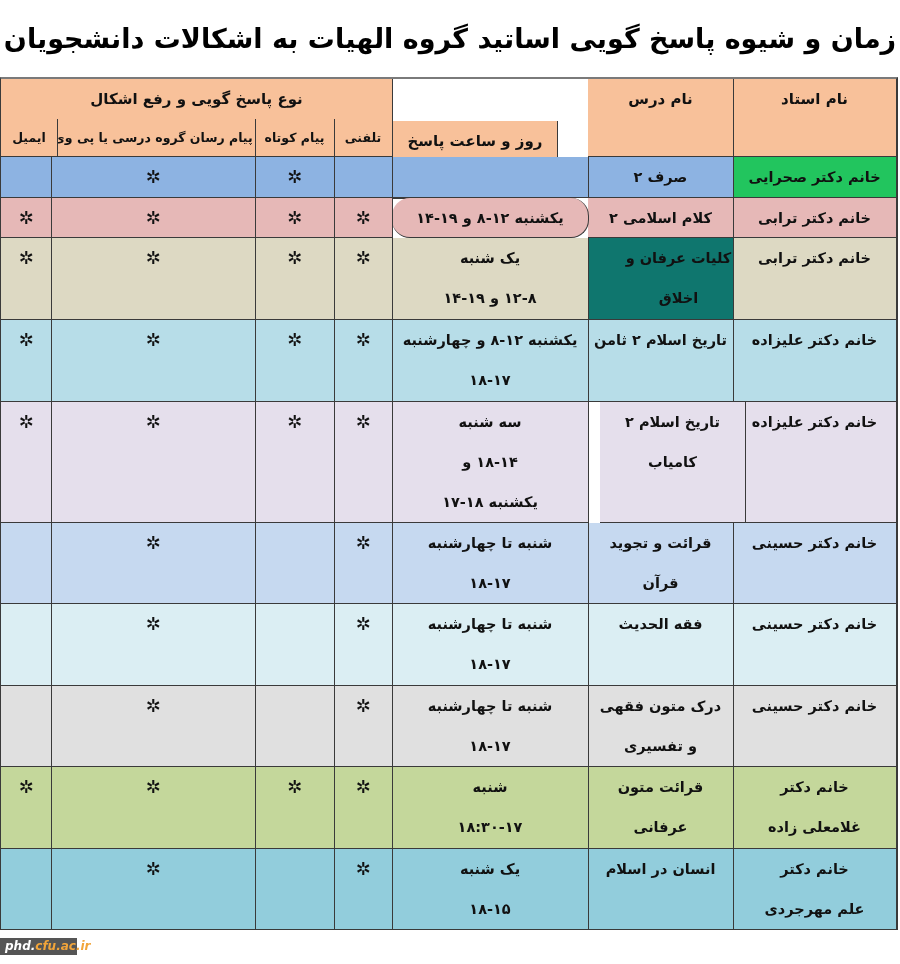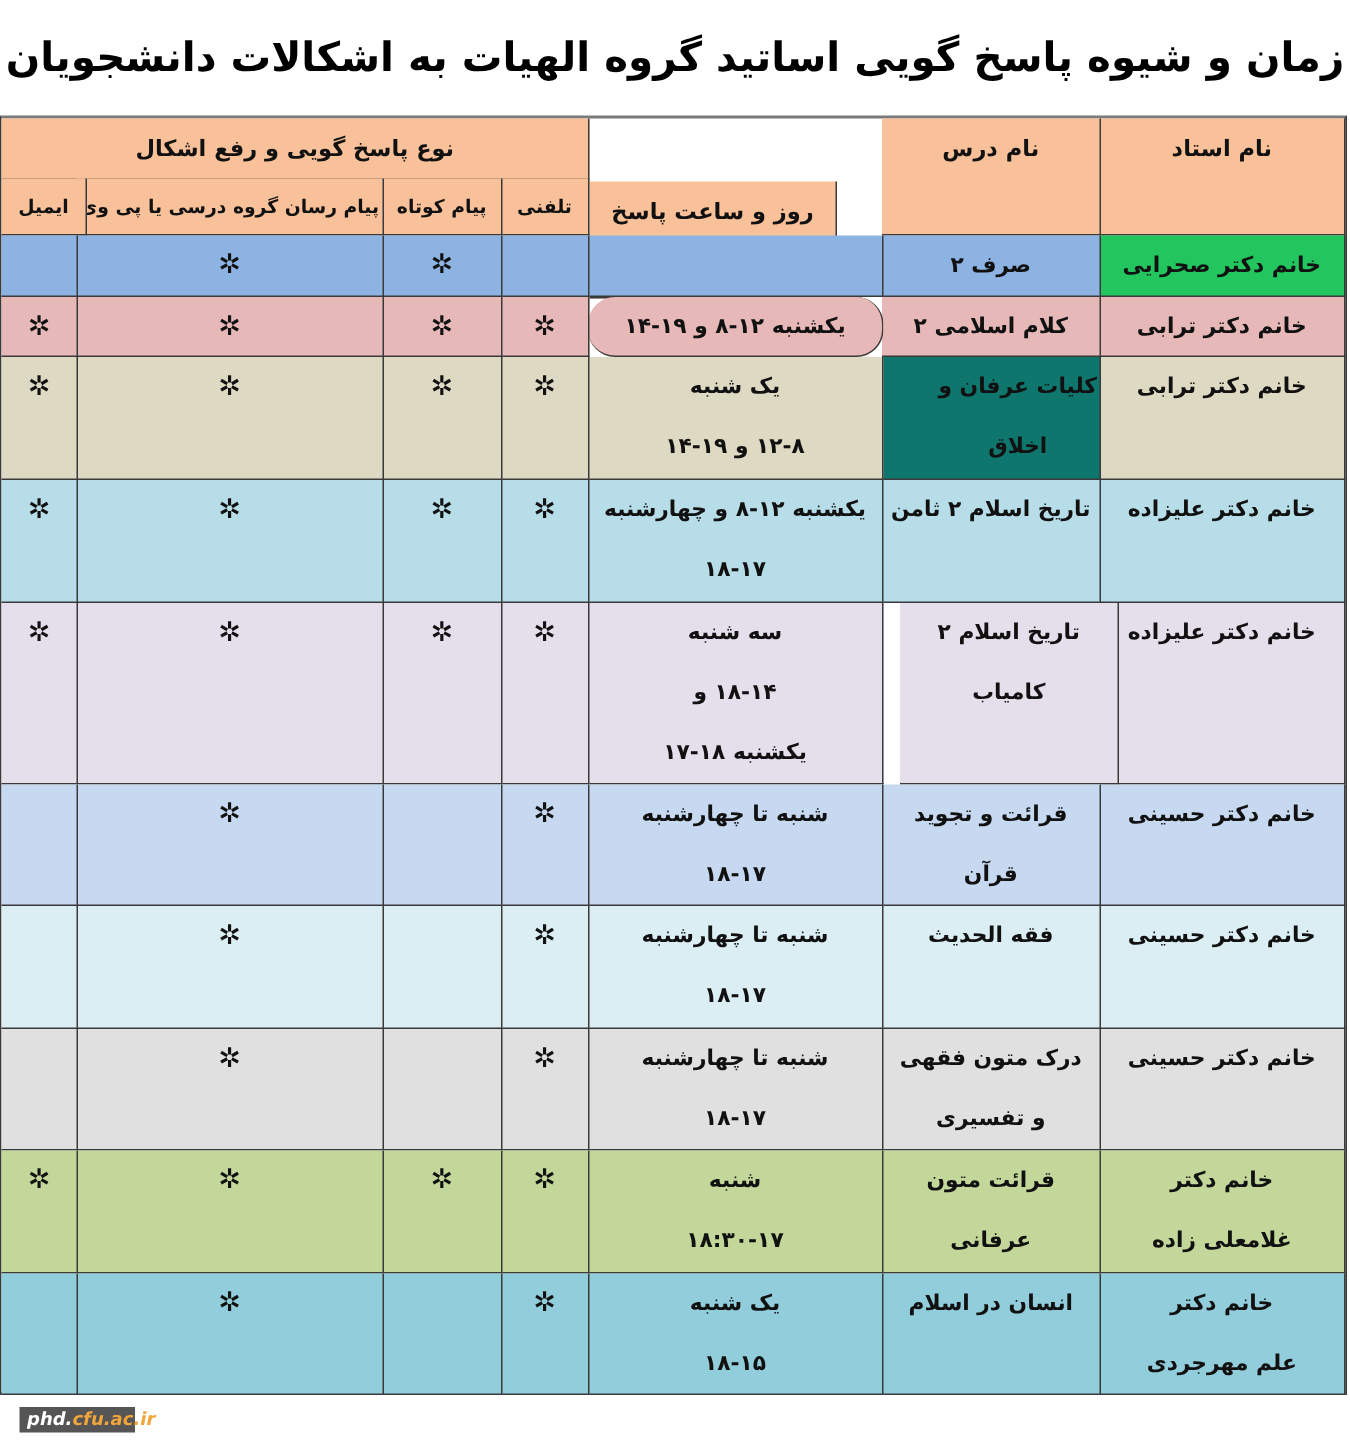--- a/index.html
+++ b/index.html
@@ -27,21 +27,20 @@
     .hdr { background: #f8c19a; }
     .hdr.main { line-height: 40px; font-size: 15px; }
     .hdr.sub { font-size: 12.5px; line-height: 38px; }
     .mark { font-size: 18px; line-height: 40px; font-weight: bold; }
 
     .watermark {
       position: absolute; left: 0; top: 938px; width: 77px; height: 17px;
       background: #555; color: #fff; font-style: italic; font-weight: bold;
       font-size: 12px; line-height: 17px; padding-left: 5px;
       font-family: "DejaVu Sans", sans-serif;
-      margin-left: 13px;
     }
     .watermark .accent { color: #f2a53a; }
   </style>
 </head>
 <body>
 
 <div class="title">زمان و شیوه پاسخ گویی اساتید گروه الهیات  به اشکالات دانشجویان</div>
 
 <div class="grid" id="grid">
 

